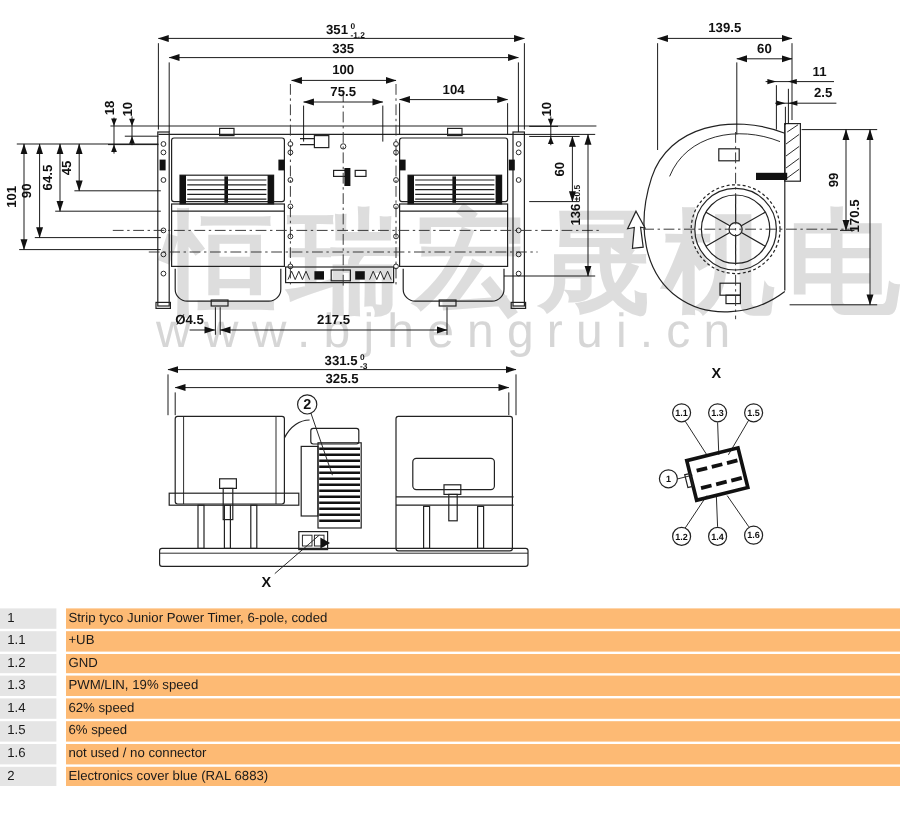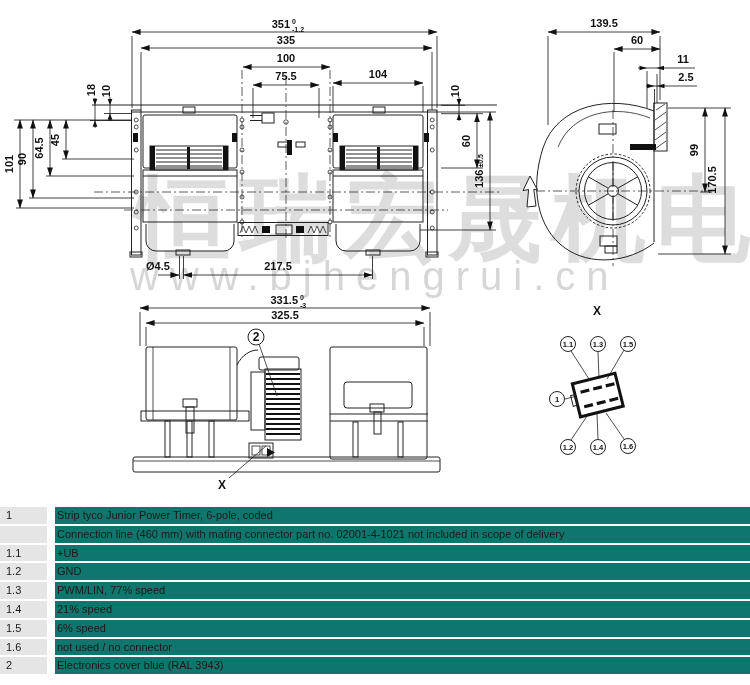--- a/index.html
+++ b/index.html
@@ -19,21 +19,21 @@
   .dimtxt{font:bold 11px "Liberation Sans",sans-serif;fill:#111;}
   .dimsm{font:bold 7px "Liberation Sans",sans-serif;fill:#111;}
   .lbl{font:bold 12px "Liberation Sans",sans-serif;fill:#111;}
   .pintxt{font:bold 7.5px "Liberation Sans",sans-serif;fill:#111;}
   .ah{fill:#111;stroke:none;}
   
   .tbl{position:absolute;left:0;top:507px;width:750px;display:flex;flex-direction:column;gap:2px;z-index:2;}
   .trow{display:flex;height:16.8px;gap:8px;}
   .tno{width:47px;background:#e5e5e5;font:11px/16.8px "Liberation Sans",sans-serif;color:#1a1a1a;
        padding-left:6px;box-sizing:border-box;}
-  .tdesc{flex:1;background:#0f766e;font:11px/16.8px "Liberation Sans",sans-serif;color:#1a1a1a;
+  .tdesc{flex:1;background:#fdba74;font:11px/16.8px "Liberation Sans",sans-serif;color:#1a1a1a;
          padding-left:2px;}
 </style>
 </head>
 <body>
 
 <div id="stage">
 
   <div class="wm wm-cjk">恒瑞宏晟机电</div>
   <div class="wm wm-url">www.bjhengrui.cn</div>
 
@@ -329,45 +329,41 @@
       </g>
     </g>
   </svg>
 
   <div class="tbl">
     <div class="trow">
       <div class="tno">1</div>
       <div class="tdesc">Strip tyco Junior Power Timer, 6-pole, coded</div>
     </div>
     <div class="trow">
-      <div class="tno"></div>
-      <div class="tdesc">Connection line (460 mm) with mating connector part no. 02001-4-1021 not included in scope of delivery</div>
-    </div>
-    <div class="trow">
       <div class="tno">1.1</div>
       <div class="tdesc">+UB</div>
     </div>
     <div class="trow">
       <div class="tno">1.2</div>
       <div class="tdesc">GND</div>
     </div>
     <div class="trow">
       <div class="tno">1.3</div>
-      <div class="tdesc">PWM/LIN, 77% speed</div>
+      <div class="tdesc">PWM/LIN, 19% speed</div>
     </div>
     <div class="trow">
       <div class="tno">1.4</div>
-      <div class="tdesc">21% speed</div>
+      <div class="tdesc">62% speed</div>
     </div>
     <div class="trow">
       <div class="tno">1.5</div>
       <div class="tdesc">6% speed</div>
     </div>
     <div class="trow">
       <div class="tno">1.6</div>
       <div class="tdesc">not used / no connector</div>
     </div>
     <div class="trow">
       <div class="tno">2</div>
-      <div class="tdesc">Electronics cover blue (RAL 3943)</div>
+      <div class="tdesc">Electronics cover blue (RAL 6883)</div>
     </div>
   </div>
 </div>
 
 </body></html>

